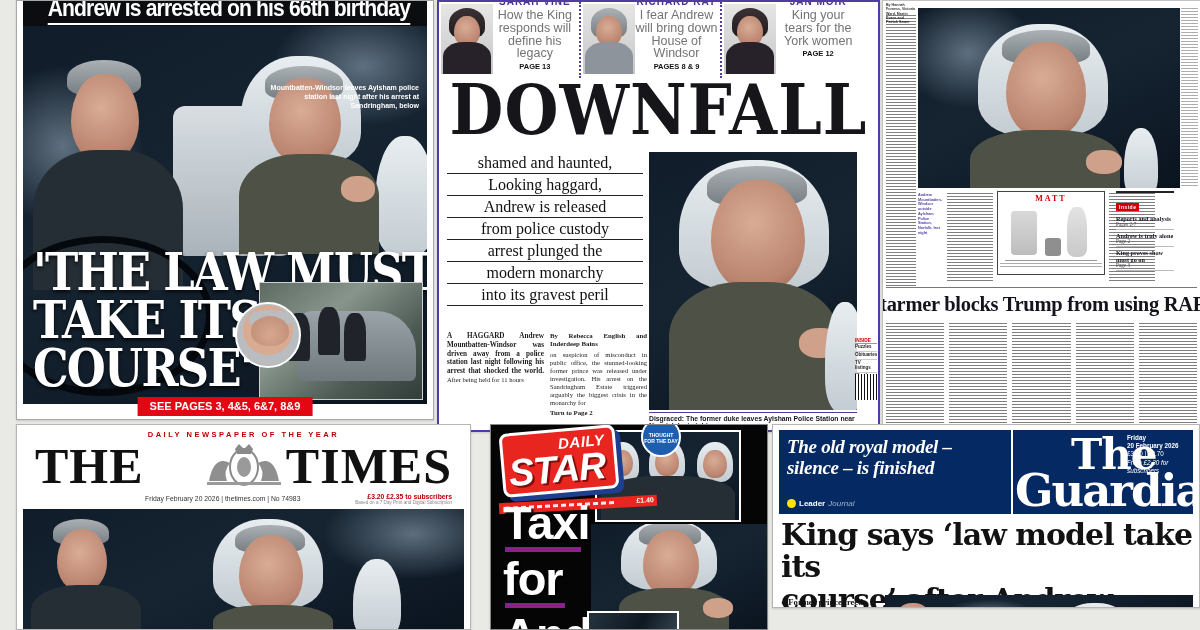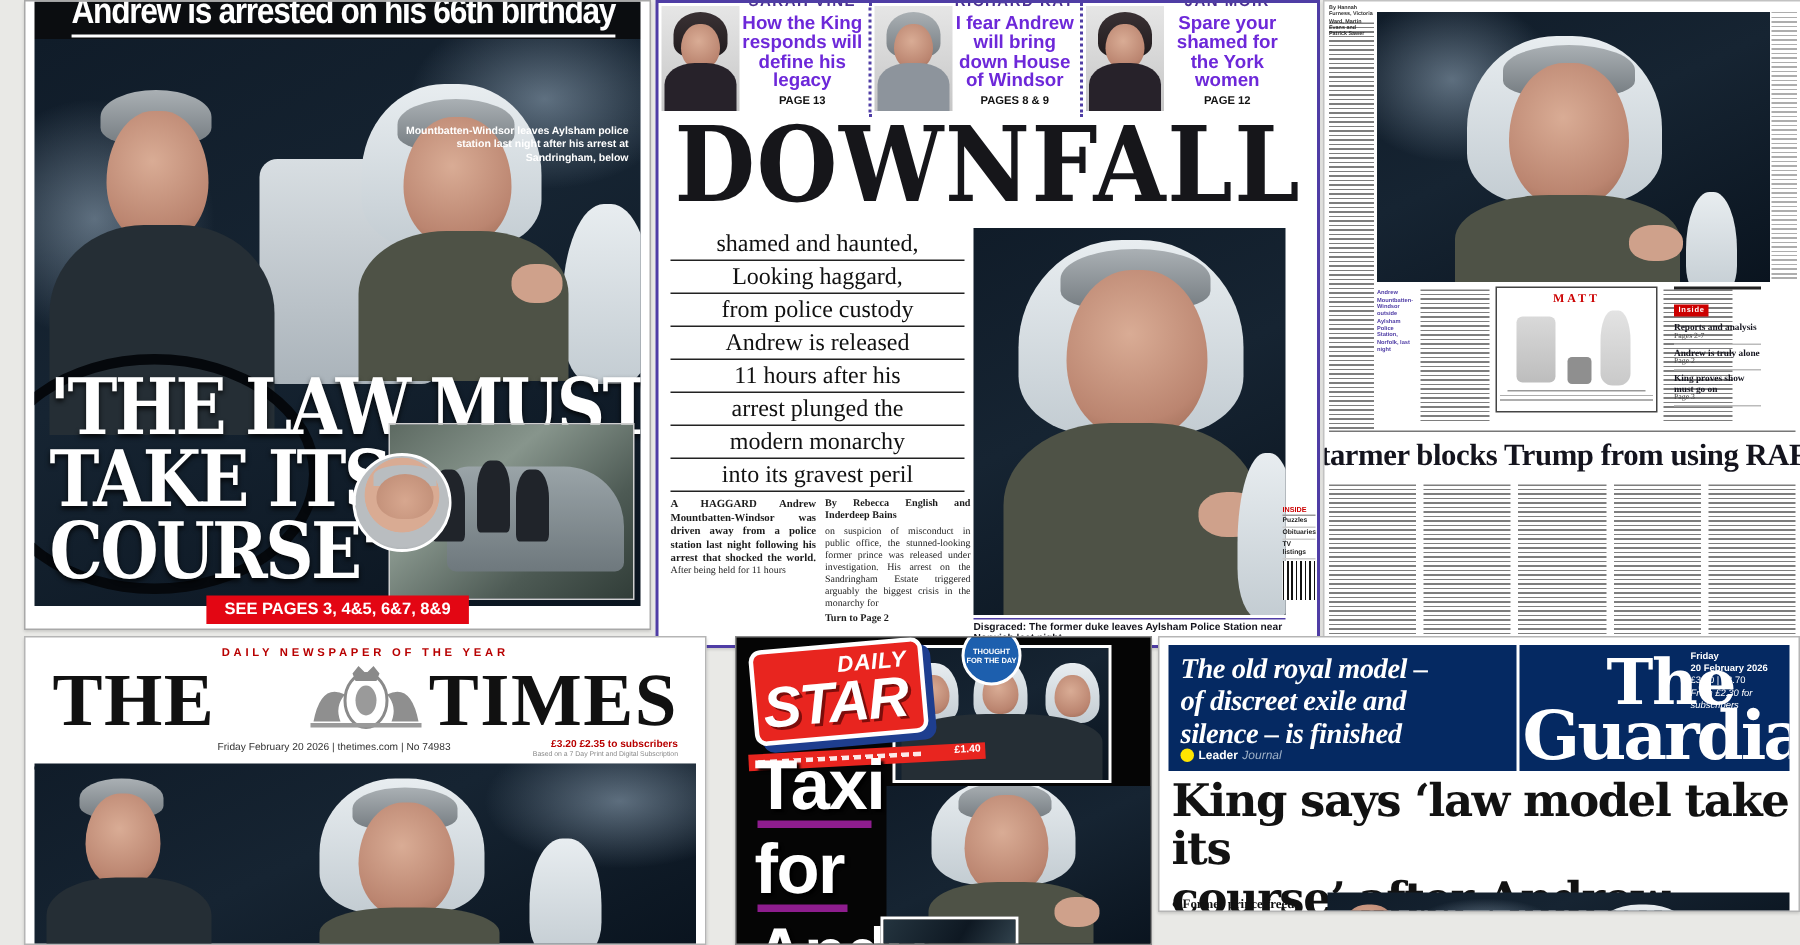--- a/index.html
+++ b/index.html
@@ -47,21 +47,21 @@
   .dm-cell:last-child { border-right:none; }
   .dm-shot { width:52px; height:70px; margin-top:2px; position:relative; background:linear-gradient(#e6e6e6,#c6c6c6); flex:0 0 auto; overflow:hidden; }
   .dm-shot .hair { left:8px; top:4px; width:36px; height:30px; }
   .dm-shot .hair.dark { background:linear-gradient(#3a3134,#211c1e); }
   .dm-shot .face { left:13px; top:12px; width:26px; height:30px; }
   .dm-shot .jacket { left:2px; top:38px; width:48px; height:34px; }
   .dm-shot .jacket.darkw { background:#27222a; }
   .dm-shot .jacket.suit { background:#8d949c; }
   .dm-ttxt { flex:1; text-align:center; overflow:hidden; }
   .dm-name { color:#4b2f92; font-weight:bold; font-size:10px; letter-spacing:1px; margin-top:-6px; white-space:nowrap; }
-  .dm-tease { color:#6d28d9; font-weight:bold; font-size:12.5px; line-height:1.02; margin-top:2px; }
+  .dm-tease { color:#737373; font-weight:normal; font-size:12.5px; line-height:1.02; margin-top:2px; }
   .dm-page { color:#111; font-weight:bold; font-size:7.5px; margin-top:2px; }
   .dm-downfall { position:absolute; left:0; top:74px; right:0; text-align:center; font-family:"DejaVu Serif", serif; font-weight:bold; font-size:62px; letter-spacing:1px; color:#16161a; line-height:1; transform:scaleY(1.12); transform-origin:top; }
   .dm-stand { position:absolute; left:8px; top:152px; width:196px; }
   .dm-stand div { font-family:"Liberation Serif", serif; font-size:16px; font-weight:500; color:#111; text-align:center; border-bottom:1px solid #222; padding-bottom:1px; margin-bottom:2px; white-space:nowrap; }
   .dm-bodyrow { position:absolute; left:8px; top:330px; width:200px; display:flex; gap:6px; }
   .dm-bcol { flex:1; font-family:"Liberation Serif", serif; font-size:6.6px; line-height:1.22; color:#1c1c1c; text-align:justify; }
   .dm-bcol .lead { font-weight:bold; font-size:7.2px; }
   .dm-byline { font-weight:bold; font-size:6.8px; margin-bottom:2px; }
   .dm-turn { font-weight:bold; font-size:6.8px; margin-top:2px; }
   .dm-photo { left:210px; top:150px; width:208px; height:258px; }
@@ -216,32 +216,31 @@
         </div>
       </div>
       <div class="dm-cell">
         <div class="dm-shot">
             <div class="hair dark"></div>
             <div class="face"></div>
             <div class="jacket darkw"></div>
           </div>
         <div class="dm-ttxt">
           <div class="dm-name">JAN MOIR</div>
-          <div class="dm-tease">Spare your shamed for the York women</div>
+          <div class="dm-tease">King your tears for the York women</div>
           <div class="dm-page">PAGE 12</div>
         </div>
       </div>
     </div>
     <div class="dm-downfall">DOWNFALL</div>
     <div class="dm-stand">
       <div>shamed and haunted,</div>
       <div>Looking haggard,</div>
+      <div>Andrew is released</div>
       <div>from police custody</div>
-      <div>Andrew is released</div>
-      <div>11 hours after his</div>
       <div>arrest plunged the</div>
       <div>modern monarchy</div>
       <div>into its gravest peril</div>
     </div>
     <div class="dm-bodyrow">
       <div class="dm-bcol">
         <span class="lead">A HAGGARD Andrew Mountbatten-Windsor was driven away from a police station last night following his arrest that shocked the world.</span>
         <span>After being held for 11 hours</span>
       </div>
       <div class="dm-bcol">
@@ -384,21 +383,20 @@
     <div class="st-head" style="top:182px;">Andy</div>
     <div class="st-inset2">
         <div class="ph"></div>
       </div>
   </div>
 
   <div class="page pgF">
     <div class="gd-mast">
       <div class="gd-left">
         <div class="ln">The old royal model –</div>
-        <div class="ln">of discreet exile and</div>
         <div class="ln">silence – is finished</div>
         <div class="gd-tag">
           <span class="gd-dot"></span>
           <span class="b">Leader</span>
           <span class="j">Journal</span>
         </div>
       </div>
       <div class="gd-right">
         <div class="gd-the">The</div>
         <div class="gd-guardian">Guardian</div>

